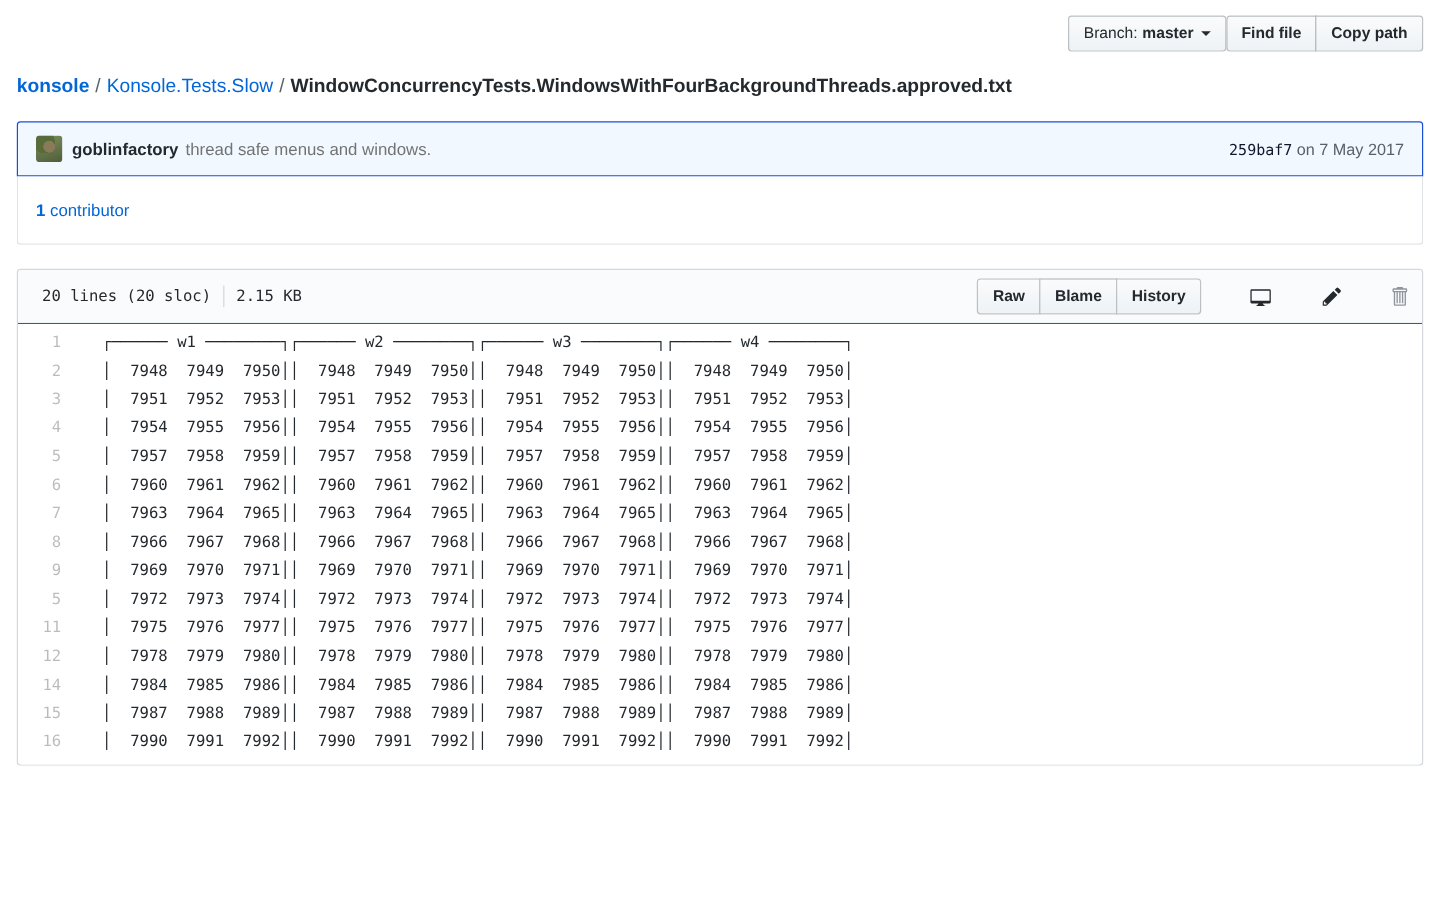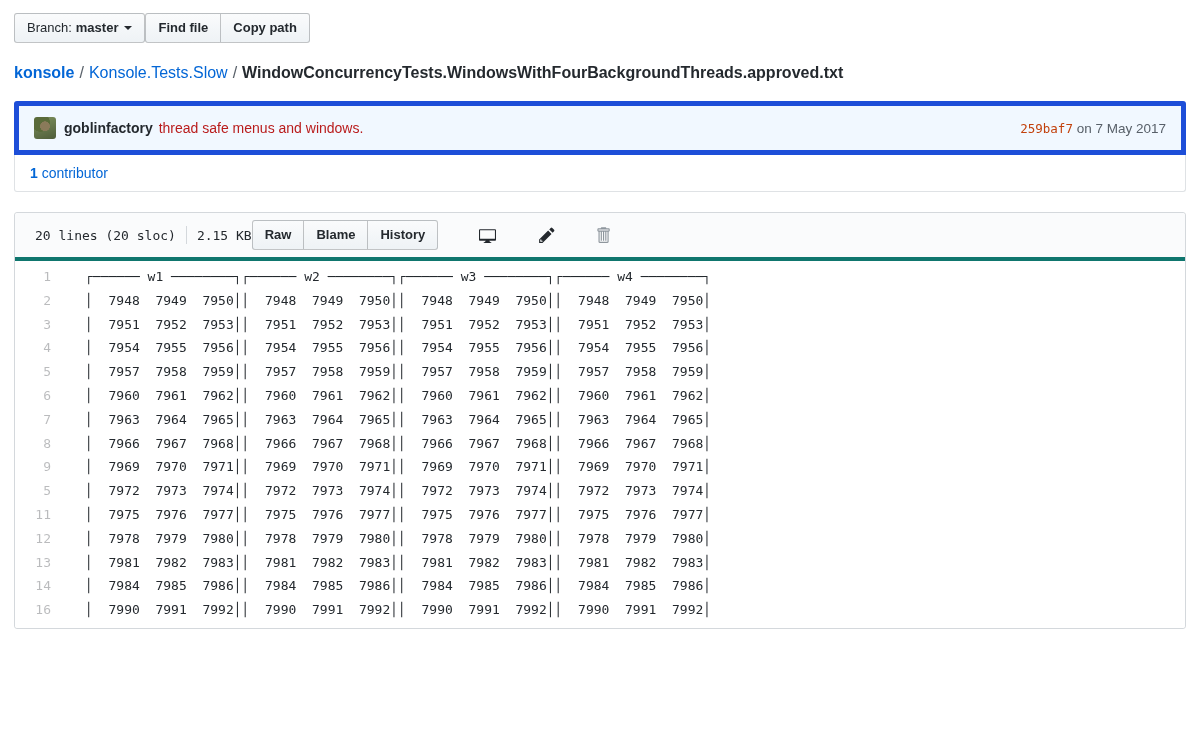--- a/index.html
+++ b/index.html
@@ -19,64 +19,64 @@
     color:#24292e; background:linear-gradient(-180deg,#fafbfc,#eff3f6 90%);
     border:1px solid rgba(27,31,35,.25); border-radius:3px;
     line-height:18px; cursor:pointer; white-space:nowrap;
     font-family:"Liberation Sans","DejaVu Sans",sans-serif;
   }
   .btn-group { display:inline-flex; }
   .btn-group .btn { border-radius:0; margin-left:-1px; }
   .btn-group .btn:first-child { border-radius:3px 0 0 3px; margin-left:0; }
   .btn-group .btn:last-child { border-radius:0 3px 3px 0; }
 
-  .toolbar-row { display:flex; justify-content:flex-start; align-items:flex-start; }
+  .toolbar-row { display:flex; justify-content:flex-end; align-items:flex-start; }
   .branch-label { font-weight:400; margin-right:4px; }
   .caret {
     display:inline-block; width:0; height:0; margin-left:6px;
     border-top:4px solid #24292e; border-left:4px solid transparent; border-right:4px solid transparent;
   }
 
   
   .breadcrumb { margin-top:17px; font-size:16px; line-height:26px; }
   .breadcrumb a { color:#0366d6; text-decoration:none; cursor:pointer; }
   .breadcrumb .repo-link { font-weight:700; }
   .breadcrumb .sep { color:#586069; margin:0 5px; }
   .breadcrumb .final-path { font-weight:700; color:#24292e; }
 
   
   .commit-box { margin-top:15px; }
   .commit-tease {
     display:flex; align-items:center;
-    background:#f1f8ff; border:5px solid #1d4ed8; border-radius:3px 3px 0 0;
+    background:#f1f8ff; border:1px solid #1d4ed8; border-radius:3px 3px 0 0;
     padding:11px 15px; font-size:14px; color:#586069;
   }
   .avatar {
     width:22px; height:22px; border-radius:3px; margin-right:8px; flex:none;
     background:
       radial-gradient(circle at 50% 42%, #8a7a5a 0 28%, transparent 30%),
       radial-gradient(circle at 30% 25%, #5a6b3a 0 40%, transparent 42%),
       linear-gradient(160deg,#7d8f5a 0%, #6b7d4f 40%, #4f5d3a 100%);
   }
   .commit-author { font-weight:700; color:#24292e; text-decoration:none; margin-right:6px; cursor:pointer; }
-  .commit-msg { color:#b91c1c; }
+  .commit-msg { color:#737373; }
   .commit-meta-right { margin-left:auto; color:#586069; font-size:13.5px; white-space:nowrap; }
-  .sha { font-family:"DejaVu Sans Mono","Liberation Mono",monospace; font-size:12.5px; color:#c2410c; cursor:pointer; }
+  .sha { font-family:"DejaVu Sans Mono","Liberation Mono",monospace; font-size:12.5px; color:#0f172a; cursor:pointer; }
   .contrib-row {
     border:1px solid #dfe2e5; border-top:0; border-radius:0 0 3px 3px;
-    padding:10px 15px; font-size:14px; background:#fff;
+    padding:20px 15px; font-size:14px; background:#fff;
   }
   .contrib-row a { color:#0366d6; text-decoration:none; cursor:pointer; }
   .contrib-row .count { font-weight:700; }
 
   
   .file-box { margin-top:20px; border:1px solid #d4d8dc; border-radius:3px; }
   .file-header {
-    display:flex; align-items:center; justify-content:flex-start;
-    background:#fafbfc; border-bottom:4px solid #0f766e; border-radius:3px 3px 0 0;
+    display:flex; align-items:center; justify-content:space-between;
+    background:#fafbfc; border-bottom:1px solid #0f766e; border-radius:3px 3px 0 0;
     padding:7px 10px;
   }
   .file-meta {
     font-family:"DejaVu Sans Mono","Liberation Mono",monospace;
     font-size:13px; color:#24292e; display:flex; align-items:center; margin-left:10px;
   }
   .meta-divider { width:1px; height:18px; background:#d4d8dc; margin:0 10px; }
   .file-actions { display:flex; align-items:center;gap:18px; }
   .icon-btn { background:none; border:none; margin-left:19px; cursor:pointer; display:inline-flex; align-items:center; padding:4px 2px; }
   .icon-btn svg { display:block; }
@@ -209,28 +209,28 @@
             </tr>
             <tr>
               <td class="blob-num">11</td>
               <td class="blob-code">│  7975  7976  7977││  7975  7976  7977││  7975  7976  7977││  7975  7976  7977│</td>
             </tr>
             <tr>
               <td class="blob-num">12</td>
               <td class="blob-code">│  7978  7979  7980││  7978  7979  7980││  7978  7979  7980││  7978  7979  7980│</td>
             </tr>
             <tr>
-              <td class="blob-num">13</td>
-              <td class="blob-code">│  7981  7982  7983││  7981  7982  7983││  7981  7982  7983││  7981  7982  7983│</td>
-            </tr>
-            <tr>
               <td class="blob-num">14</td>
               <td class="blob-code">│  7984  7985  7986││  7984  7985  7986││  7984  7985  7986││  7984  7985  7986│</td>
             </tr>
             <tr>
+              <td class="blob-num">15</td>
+              <td class="blob-code">│  7987  7988  7989││  7987  7988  7989││  7987  7988  7989││  7987  7988  7989│</td>
+            </tr>
+            <tr>
               <td class="blob-num">16</td>
               <td class="blob-code">│  7990  7991  7992││  7990  7991  7992││  7990  7991  7992││  7990  7991  7992│</td>
             </tr>
           </tbody>
       </table>
     </div>
   </div>
 
 </div>
 

